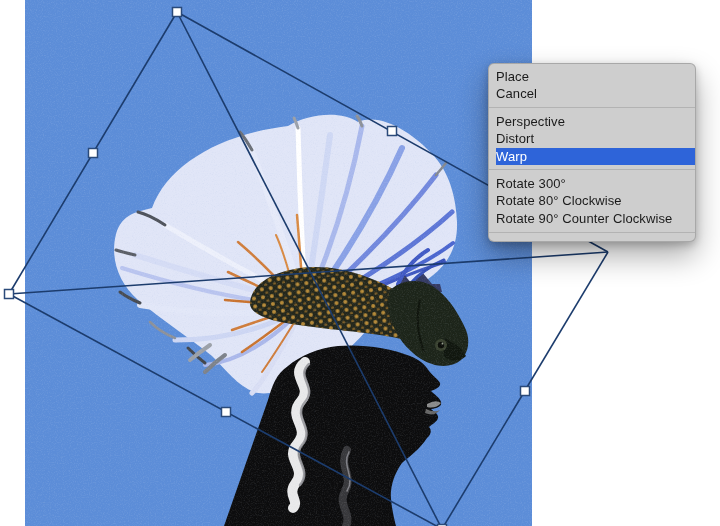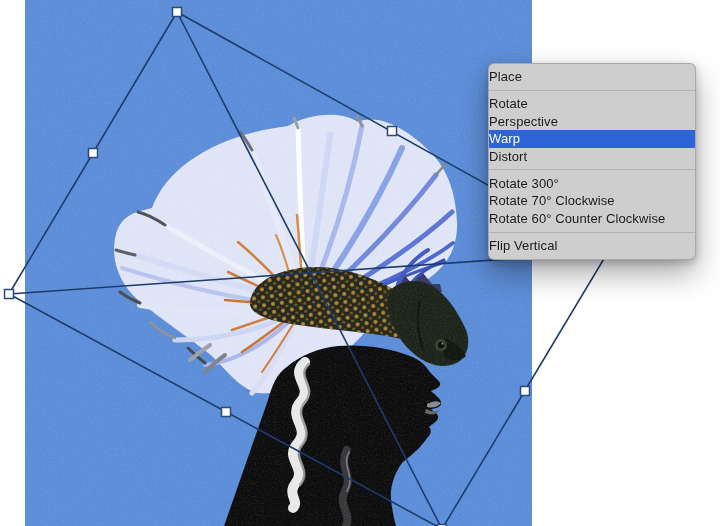--- a/index.html
+++ b/index.html
@@ -23,20 +23,21 @@
     z-index:10;
   }
   .menu-item{
     height:17.4px;line-height:17.4px;
     padding:0 10px 0 0;
     font-size:13px;
     color:var(--menu-text,#1b1b1b);
     white-space:nowrap;
     letter-spacing:0.1px;
     cursor:default;
+    margin-left:7px;
   }
   .menu-item.selected{
     background:var(--highlight-blue,#2e64d9);
     color:var(--highlight-text,#ffffff);
   }
   .menu-separator{
     height:1px;
     background:var(--separator,#b3b3b3);
     margin:4.5px 0;
   }
@@ -180,25 +181,24 @@
       <rect x="4.5" y="289.5" width="9" height="9"></rect>
       <rect x="387.5" y="126.5" width="9" height="9"></rect>
       <rect x="221.5" y="407.5" width="9" height="9"></rect>
       <rect x="520.5" y="386.5" width="9" height="9"></rect>
       <rect x="437.5" y="524.5" width="9" height="9"></rect>
     </g>
   </svg>
 
   <div class="context-menu">
       <div class="menu-item">Place</div>
+      <div class="menu-item">Cancel</div>
       <div class="menu-separator"></div>
-      <div class="menu-item">Rotate</div>
       <div class="menu-item">Perspective</div>
+      <div class="menu-item">Distort</div>
       <div class="menu-item selected">Warp</div>
-      <div class="menu-item">Distort</div>
       <div class="menu-separator"></div>
       <div class="menu-item">Rotate 300°</div>
-      <div class="menu-item">Rotate 70° Clockwise</div>
-      <div class="menu-item">Rotate 60° Counter Clockwise</div>
+      <div class="menu-item">Rotate 80° Clockwise</div>
+      <div class="menu-item">Rotate 90° Counter Clockwise</div>
       <div class="menu-separator"></div>
-      <div class="menu-item">Flip Vertical</div>
     </div>
 </div>
 
 </body></html>

